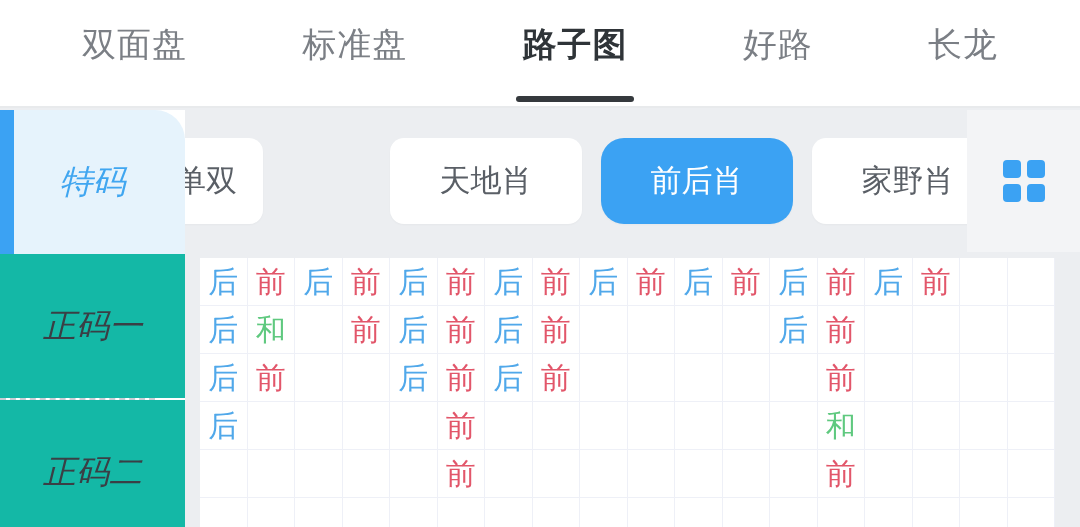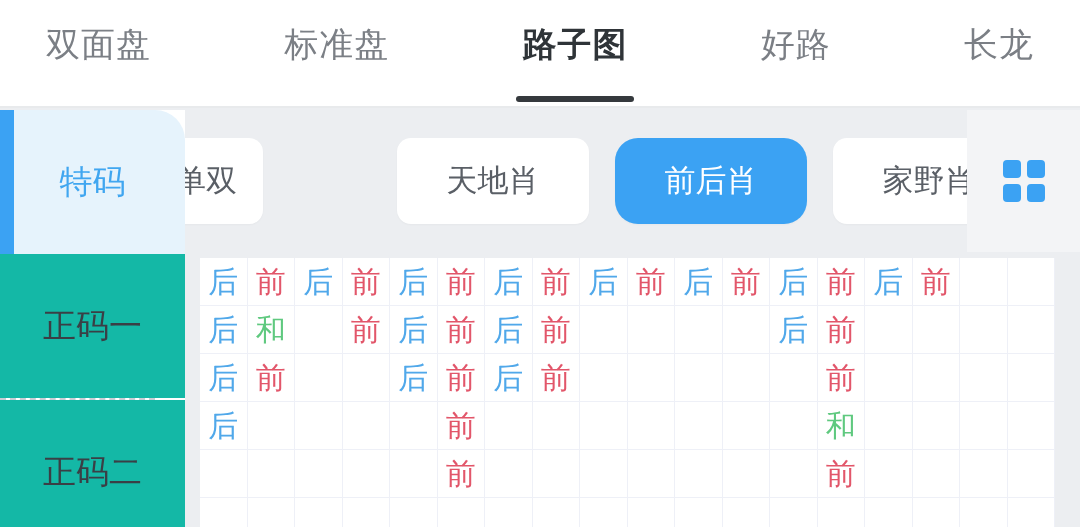--- a/index.html
+++ b/index.html
@@ -9,21 +9,21 @@
     background: #ffffff;
     font-family: "Liberation Sans", "DejaVu Sans", sans-serif;
   }
   #app { position: relative; width: 1080px; height: 527px; background: #eceef1; }
 
   
   .tabbar {
     position: absolute; left: 0; top: 0; width: 1080px; height: 108px;
     background: #ffffff;
     display: flex; align-items: flex-start; justify-content: space-between;
-    padding: 0 46px;
+    padding: 0 82px;
     border-bottom: 2px solid #e8eaec;
   }
   .tab {
     position: relative;
     height: 106px;
     display: flex; flex-direction: column; align-items: center; justify-content: flex-start;
     padding-top: 22px;
     flex: 0 0 auto;
   }
   .tab-label { font-size: 34px; color: #7b7f85; letter-spacing: 1px; line-height: 44px; white-space: nowrap; }
@@ -36,21 +36,21 @@
   }
 
   
   .chipstrip {
     position: absolute; left: 0; top: 110px; width: 1080px; height: 142px;
     background: #eceef1;
     overflow: hidden;
   }
   .chips {
     position: absolute; left: 185px; top: 0; height: 142px;
-    display: flex; align-items: center; gap: 26px;
+    display: flex; align-items: center; gap: 19px;
   }
   .chip {
     height: 86px; min-width: 192px; padding: 0 12px;
     background: #ffffff; border-radius: 14px;
     display: flex; align-items: center; justify-content: center;
     font-size: 31px; color: #5a5f66; white-space: nowrap;
     box-shadow: 0 1px 2px rgba(0,0,0,0.03);
   }
   .chip.clipped {
     min-width: 0; width: 78px; padding: 0;
@@ -67,20 +67,21 @@
     display: flex; align-items: center; justify-content: center;
   }
   .gridicon { width: 42px; height: 42px; display: grid; grid-template-columns: 1fr 1fr; grid-template-rows: 1fr 1fr; gap: 6px; }
   .gridicon i { display: block; background: #3ba2f3; border-radius: 4px; }
 
   
   .sidebar {
     position: absolute; left: 0; top: 110px; width: 185px; height: 417px;
     background: #ffffff;
     overflow: hidden;
+    font-style: italic;
   }
   .side-item {
     position: relative; width: 185px; height: 144px;
     display: flex; align-items: center; justify-content: center;
     font-size: 33px; color: #3a3f45; background: #14b8a6;
   }
   .side-item .side-label { position: relative; z-index: 2; }
   .side-item.active { background: #e6f3fc; color: #40a6f0; border-top-right-radius: 30px; }
   .side-item.active::before {
     content: ""; position: absolute; left: 0; top: 0; width: 14px; height: 100%;

